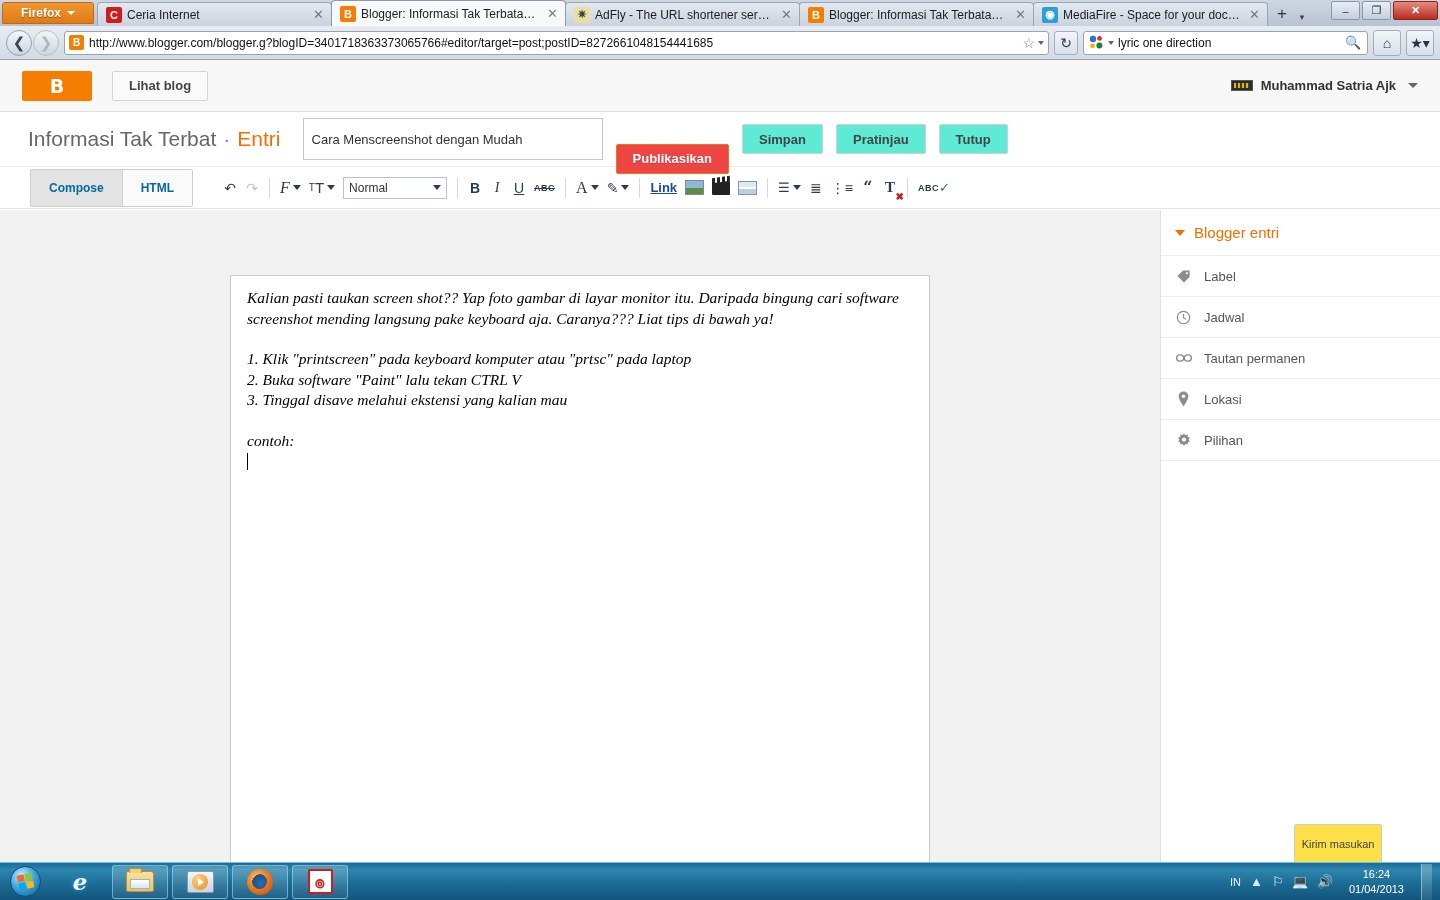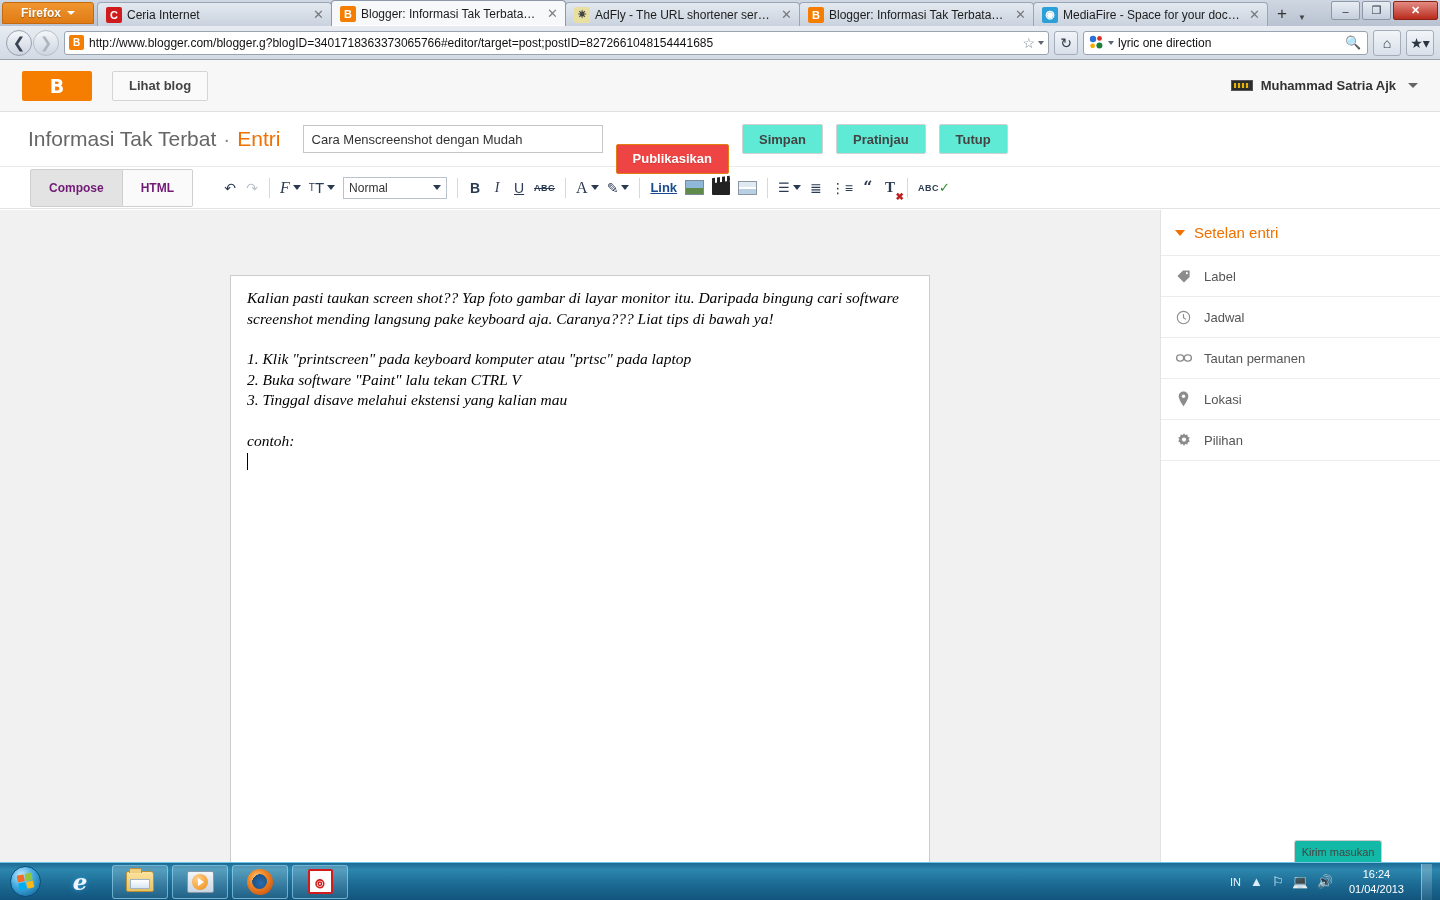--- a/index.html
+++ b/index.html
@@ -115,35 +115,35 @@
   .acct-thumb::after { content:''; position:absolute; left:2px; top:2px; right:2px; bottom:2px;
     background: repeating-linear-gradient(90deg, #e8b400 0 2px, #3a3a3a 2px 4px); }
   .acct-caret { border-left: 5px solid transparent; border-right: 5px solid transparent;
     border-top: 5px solid #666; margin-left: 4px; }
 
   .bl-titlerow { height: 55px; display: flex; align-items: center; padding: 0 22px 0 28px;
     border-bottom: 1px solid #eaeaea; }
   .bl-blogname { font-size: 21px; color: #666; font-weight: normal; }
   .bl-sep { font-size: 21px; color: #888; margin: 0 7px; }
   .bl-entri { font-size: 21px; color: #f07000; }
-  .bl-titleinput { margin-left: 22px; width: 300px; height: 28px; border: 1px solid #c6c6c6;
+  .bl-titleinput { margin-left: 22px; width: 300px; height: 42px; border: 1px solid #c6c6c6;
     padding: 0 8px; font-size: 13px; color: #333; background: #fff;
     display: flex; align-items: center; }
   .bl-btn { height: 30px; padding: 0 16px; margin-left: 13px;
     border: 1px solid #d0d0d0; border-radius: 2px; background: #5eead4;
     display: flex; align-items: center; justify-content: center;
     font-size: 13px; font-weight: bold; color: #444; }
   .bl-btn.primary { background: #ef4444; border-color: #e07e12; color: #fff;
     text-shadow: 0 1px 1px rgba(0,0,0,.15); margin-top: 39px; }
 
   .bl-toolbar { height: 42px; display: flex; align-items: center;
     padding: 0 14px 0 30px; border-bottom: 1px solid #e3e3e3; background: #fff; gap: 0; }
   .modebtns { display: flex; margin-right: 26px; }
   .modebtn { height: 27px; padding: 18px 18px; border: 1px solid #cfcfcf;
-    display: flex; align-items: center; font-size: 12px; color: #701a75; font-weight: bold;
+    display: flex; align-items: center; font-size: 12px; color: #0369a1; font-weight: bold;
     background: #f0f0f0; }
   .modebtn.active { background: #e3e3e3; }
   .modebtn:first-child { border-radius: 2px 0 0 2px; }
   .modebtn:last-child { border-left: none; border-radius: 0 2px 2px 0; background: #fafafa; }
 
   .tb-item { min-width: 22px; height: 26px; display: flex; align-items: center;
     justify-content: center; padding: 0 4px; font-size: 14px; color: #2a3a52; }
   .tb-item.disabled { color: #bcc3cc; }
   .tb-caret { border-left: 4px solid transparent; border-right: 4px solid transparent;
     border-top: 5px solid #2a3a52; margin-left: 3px; }
@@ -185,22 +185,22 @@
   .sp-header { height: 46px; display: flex; align-items: center; gap: 9px;
     padding: 0 14px; border-bottom: 1px solid #ececec; }
   .sp-caret { border-left: 5px solid transparent; border-right: 5px solid transparent;
     border-top: 6px solid #f07000; }
   .sp-title { font-size: 15px; color: #f07000; }
   .sp-row { height: 41px; display: flex; align-items: center; gap: 12px;
     padding: 0 14px; border-bottom: 1px solid #ececec; font-size: 13px; color: #555; }
   .sp-icon { width: 17px; display: flex; align-items: center; justify-content: center;
     color: #8c8c8c; font-size: 14px; }
 
-  .feedback { position: absolute; right: 58px; bottom: 0; width: 88px; height: 22px;
-    background: #14b8a6; border: 1px solid #ccc; border-bottom: none;
+  .feedback { position: absolute; right: 58px; bottom: 0; width: 88px; height: 38px;
+    background: #fde047; border: 1px solid #ccc; border-bottom: none;
     border-radius: 3px 3px 0 0; display: flex; align-items: center;
     justify-content: center; font-size: 11px; color: #444; }
 
   
   .taskbar { position: absolute; left: 0; bottom: 0; width: 1440px; height: 38px;
     background: linear-gradient(#1d6a94 0%, #2c86ad 18%, #1b6992 60%, #12557c 100%);
     border-top: 1px solid #6fc3e8; display: flex; align-items: center; }
   .startorb { width: 46px; height: 36px; display: flex; align-items: center;
     justify-content: center; margin-left: 2px; }
   .orb { width: 31px; height: 31px; border-radius: 50%;
@@ -452,21 +452,21 @@
           <p>3. Tinggal disave melahui ekstensi yang kalian mau</p>
           <div class="spacer"></div>
           <p>contoh:</p>
           <p><span class="caret-line"></span></p>
         </div>
       </div>
 
       <div class="sidepanel">
         <div class="sp-header">
           <span class="sp-caret"></span>
-          <span class="sp-title">Setelan entri</span>
+          <span class="sp-title">Blogger entri</span>
         </div>
 
         <div class="sp-row">
           <span class="sp-icon">
             <svg width="15" height="15" viewBox="0 0 16 16">
                 <path d="M1.5 7.5 7.5 1.5 14.5 1.5 14.5 8.5 8.5 14.5 z" fill="#8c8c8c"></path>
                 <circle cx="11.6" cy="4.4" r="1.1" fill="#fff"></circle>
               </svg>
           </span>
           <span>Label</span>

